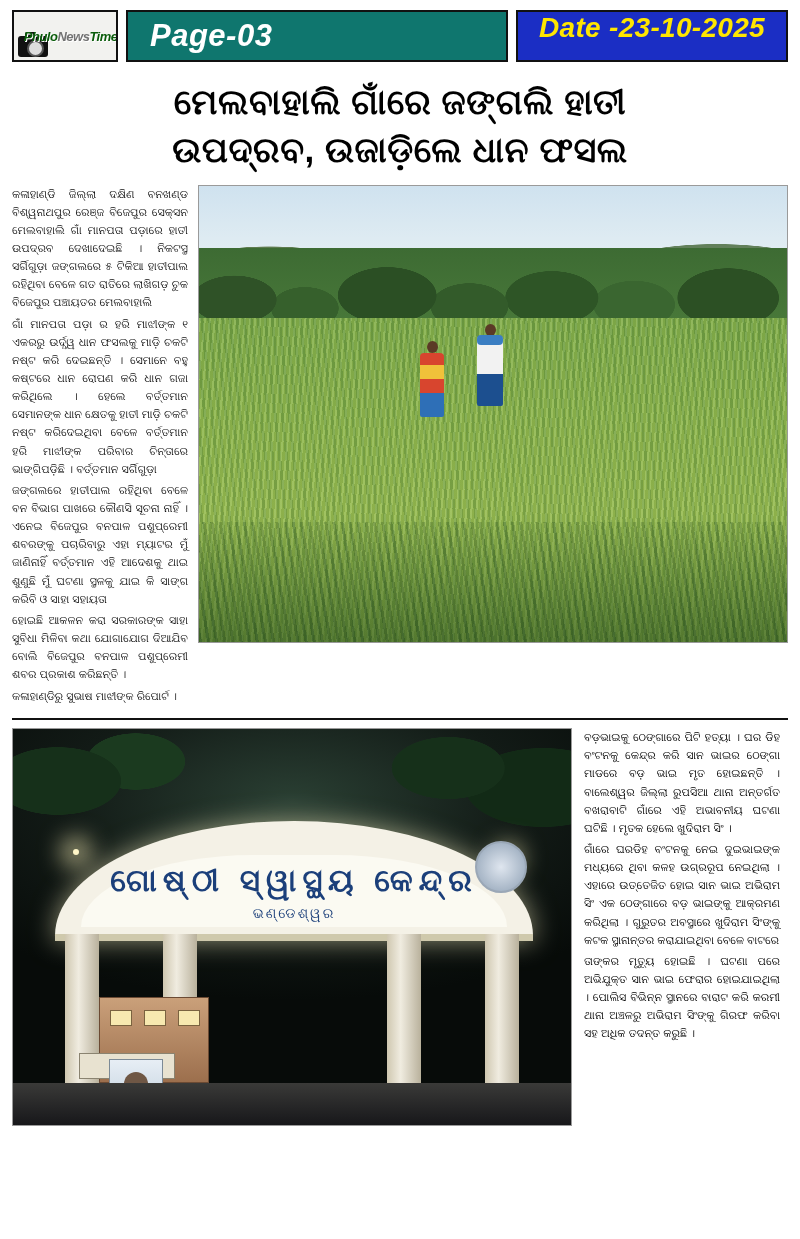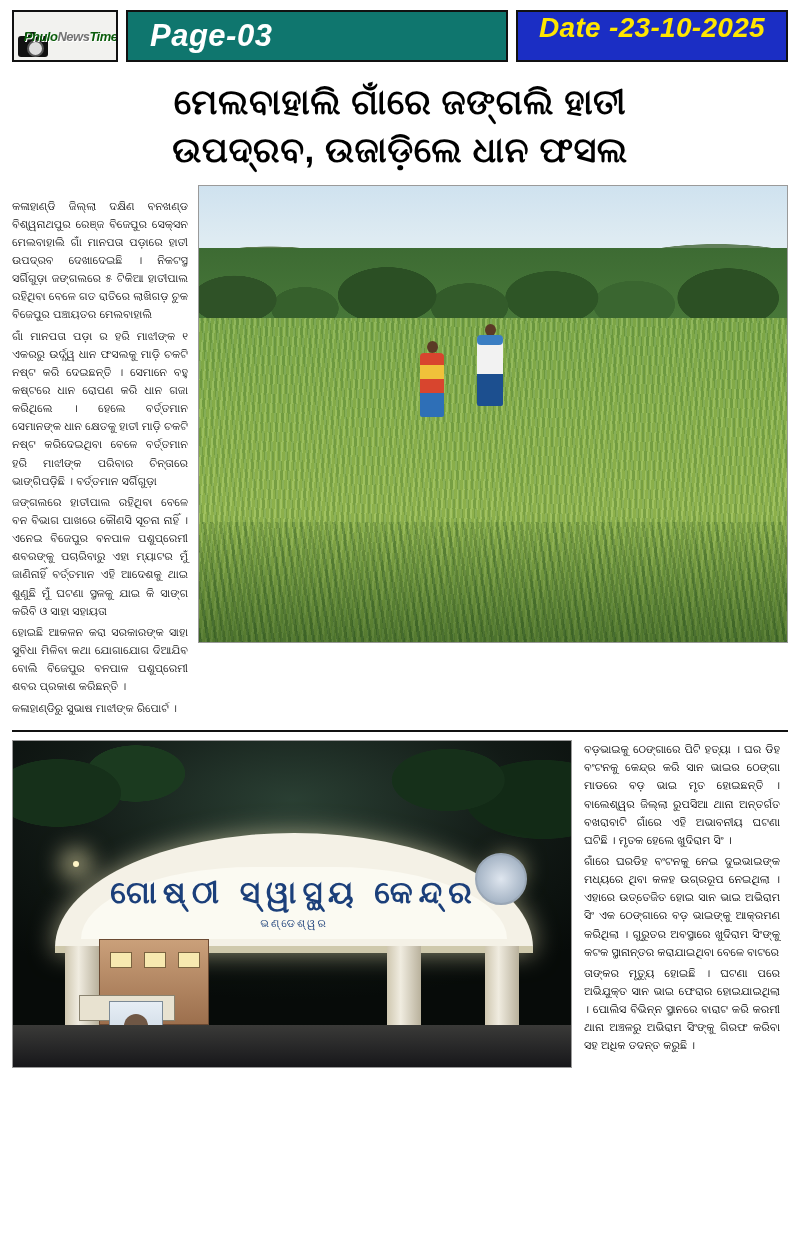--- a/index.html
+++ b/index.html
@@ -126,21 +126,20 @@
     gap: 10px;
     align-items: flex-start;
   }
   .col-text {
     width: 176px;
     font-size: 11.2px;
     line-height: 1.62;
     text-align: justify;
     text-align-last: left;
     color: #111;
-    margin-top: 12px;
   }
   .col-text p { margin: 0 0 3px 0; }
   .byline {
     text-align: center;
     font-size: 11px;
     margin-top: 5px;
   }
   .photo1 {
     flex: 1;
     height: 458px;
@@ -221,21 +220,21 @@
 
   
   .story2 {
     display: flex;
     gap: 12px;
     align-items: flex-start;
     margin-top: 8px;
   }
   .photo2 {
     width: 560px;
-    height: 328px;
+    height: 398px;
     border: 1px solid #9a9a9a;
     position: relative;
     overflow: hidden;
     background: #0b1016;
   }
   .night-sky {
     position: absolute; inset: 0;
     background: radial-gradient(ellipse 420px 200px at 50% 18%, #2a3f33 0%, #121a16 55%, #070b09 100%);
   }
   .foliage {
@@ -268,21 +267,21 @@
     font-size: 31px;
     font-weight: bold;
     color: #1b3f7a;
     letter-spacing: 6px;
     white-space: nowrap;
   }
   .arch-sub {
     position: absolute;
     left: 0; right: 0; top: 84px;
     text-align: center;
-    font-size: 11px;
+    font-size: 14px;
     color: #1b3f7a;
     letter-spacing: 2px;
   }
   .emblem {
     position: absolute;
     right: 44px; top: 112px;
     width: 52px; height: 52px;
     border-radius: 50%;
     background: radial-gradient(#dfe6ef, #8ea0b4);
     border: 2px solid #9aa7b6;

